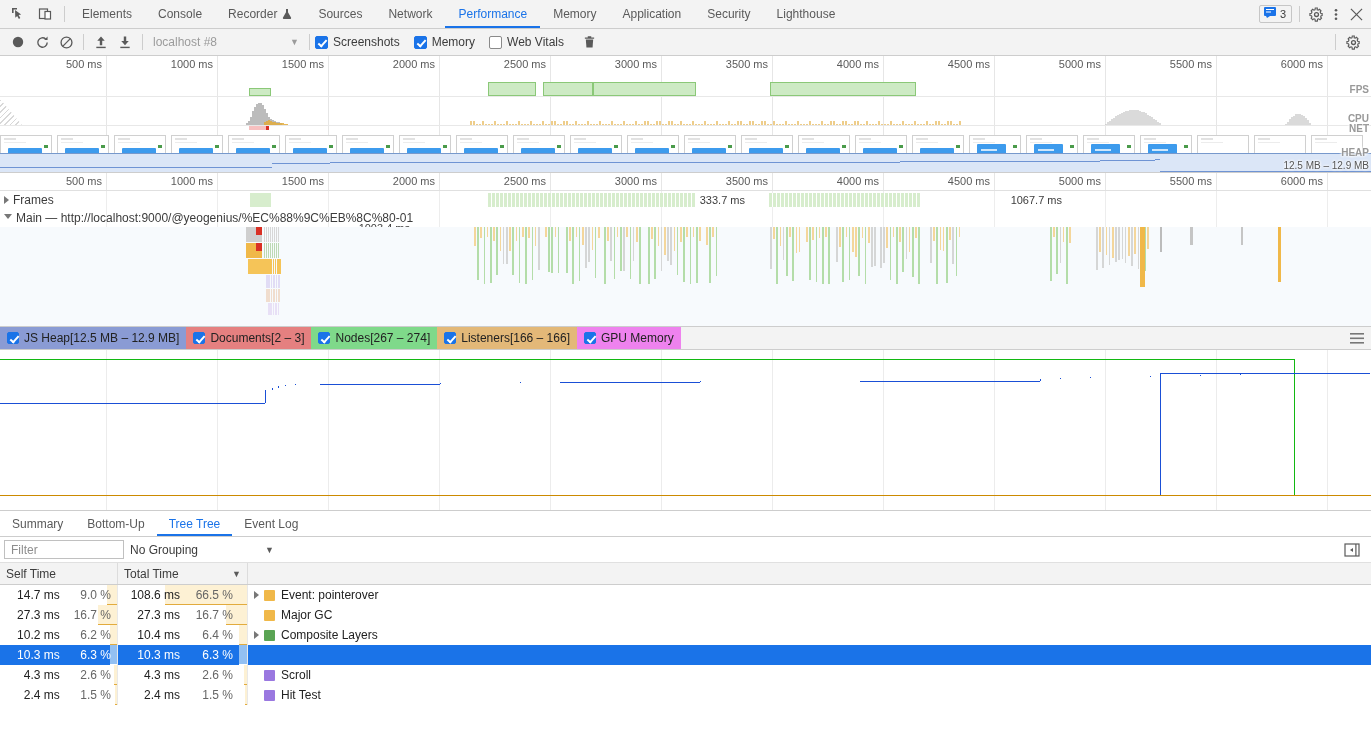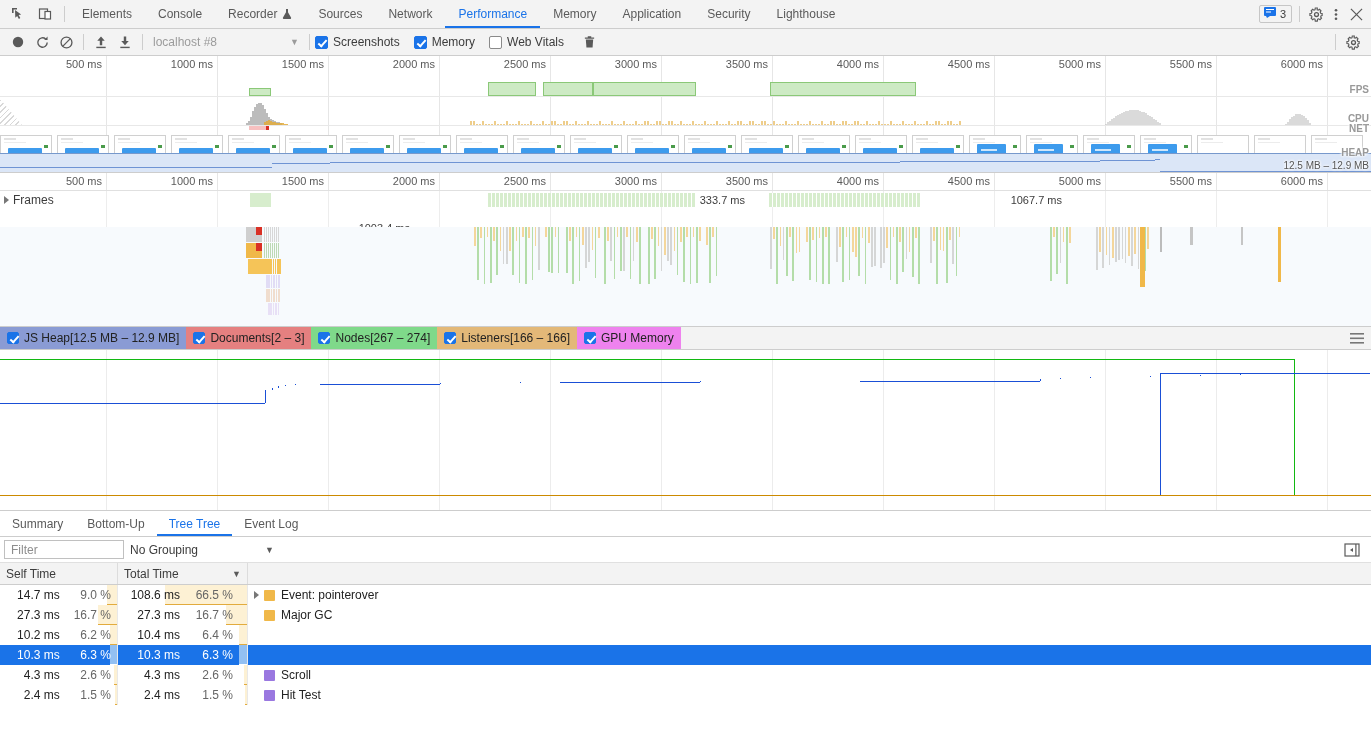--- a/index.html
+++ b/index.html
@@ -930,20 +930,26 @@
           <div class="frameblk" style="left: 900px; width: 4px; top: 2px;"></div>
           <div class="frameblk" style="left: 904px; width: 4px; top: 2px;"></div>
           <div class="frameblk" style="left: 908px; width: 4px; top: 2px;"></div>
           <div class="frameblk" style="left: 912px; width: 4px; top: 2px;"></div>
           <div class="frameblk" style="left: 916px; width: 4px; top: 2px;"></div>
           <div class="framedur" style="left: 410px; top: 3px; margin-top: 28px;">1003.4 ms</div>
           <div class="framedur" style="left: 745px; top: 3px;">333.7 ms</div>
           <div class="framedur" style="left: 1062px; top: 3px;">1067.7 ms</div>
         </div>
     </div>
+    <div class="trackrow" style="height:18px;">
+      <div class="trackhdr">
+        <span class="caret down"></span>
+        <span>Main — http://localhost:9000/@yeogenius/%EC%88%9C%EB%8C%80-01</span>
+      </div>
+    </div>
     <div class="mainarea" id="mainarea">
         <div class="fbar" style="left: 246px; top: 0px; width: 16px; height: 15px; background: rgb(207, 207, 207);"></div>
         <div class="fbar" style="left: 256px; top: 0px; width: 6px; height: 8px; background: rgb(217, 48, 37);"></div>
         <div class="fbar" style="left: 246px; top: 16px; width: 16px; height: 15px; background: rgb(240, 184, 73);"></div>
         <div class="fbar" style="left: 256px; top: 16px; width: 6px; height: 8px; background: rgb(217, 48, 37);"></div>
         <div class="fbar" style="left: 248px; top: 32px; width: 18px; height: 15px; background: rgb(245, 196, 88);"></div>
         <div class="fbar" style="left: 264px; top: 0px; width: 1.4px; height: 15px; background: rgb(215, 215, 215);"></div>
         <div class="fbar" style="left: 266px; top: 0px; width: 1.4px; height: 15px; background: rgb(215, 215, 215);"></div>
         <div class="fbar" style="left: 268px; top: 0px; width: 1.4px; height: 15px; background: rgb(215, 215, 215);"></div>
         <div class="fbar" style="left: 270px; top: 0px; width: 1.4px; height: 15px; background: rgb(215, 215, 215);"></div>
@@ -1293,20 +1299,25 @@
           <div class="cell self">
             <div class="bar" style="width: 6.944px;"></div>
             <span class="val">10.2 ms</span>
             <span class="pct">6.2 %</span>
           </div>
           <div class="cell total">
             <div class="bar" style="width: 7.936px;"></div>
             <span class="val">10.4 ms</span>
             <span class="pct">6.4 %</span>
           </div>
+          <div class="cell act">
+            <span class="rowcaret"></span>
+            <span class="swatch" style="background: rgb(90, 164, 84);"></span>
+            <span class="actname">Composite Layers</span>
+          </div>
         </div>
         <div class="trow sel">
           <div class="cell self">
             <div class="bar" style="width: 7.056px;"></div>
             <span class="val">10.3 ms</span>
             <span class="pct">6.3 %</span>
           </div>
           <div class="cell total">
             <div class="bar" style="width: 7.812px;"></div>
             <span class="val">10.3 ms</span>

